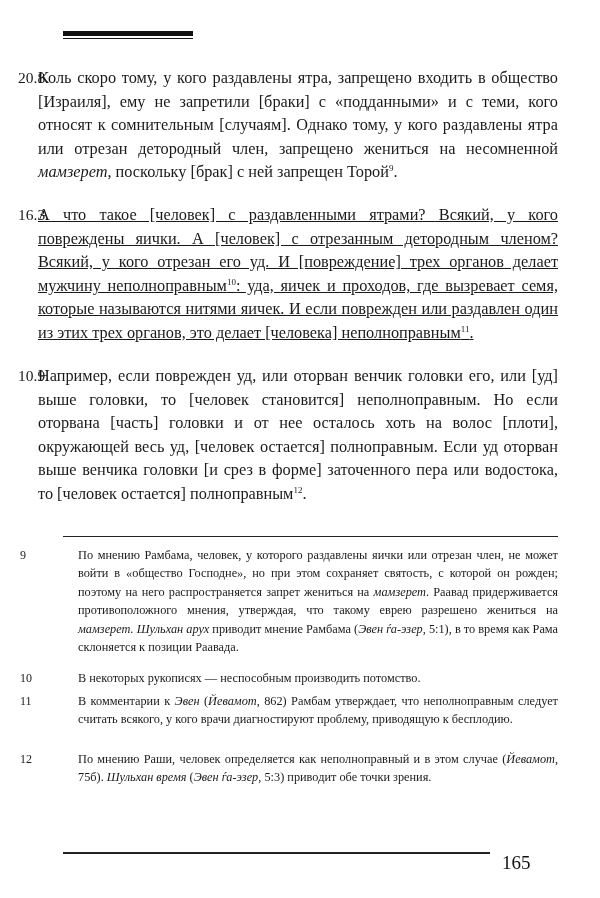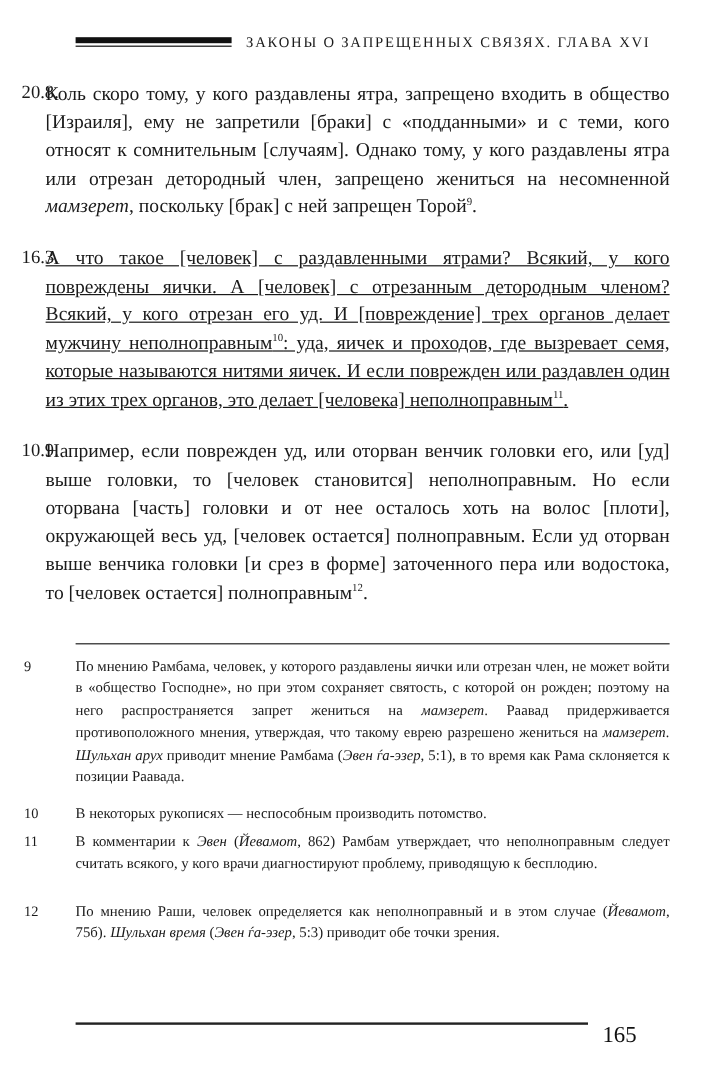--- a/index.html
+++ b/index.html
@@ -34,37 +34,36 @@
     .sup { font-size: 9px; vertical-align: super; line-height: 0; }
     i { font-style: italic; }
     .fn-rule {
       position: absolute; top: 536px; left: 63px; width: 495px; height: 1px; background: #222;
     }
     .fn {
       position: absolute; left: 20px; width: 538px;
       font-size: 12.3px; line-height: 18.4px;
     }
     .fn .num { position: absolute; left: 0; top: 0; width: 30px; font-size: 12px; }
-    .fn .body { margin-left: 43px; text-align: justify; }
+    .fn .body { margin-left: 58px; text-align: justify; }
     .footer {
       position: absolute; top: 852px; left: 63px; width: 495px; height: 20px;
       display: flex; align-items: flex-start;
     }
     .footer-rule { flex: 0 0 427px; height: 1.5px; background: #222; margin-right: 12px; }
     .page-number { font-size: 19px; color: #111; }
   </style>
 </head>
 <body>
 
 <div class="header">
   <div class="header-rule">
     <div class="thick"></div>
     <div class="thin"></div>
   </div>
-  <span class="header-title">ЗАКОНЫ О ЗАПРЕЩЕННЫХ СВЯЗЯХ. ГЛАВА XVI</span>
 </div>
 
 <div class="section" style="top:66px;">
   <span class="num">20.8.</span>
   <div class="body">Коль скоро тому, у кого раздавлены ятра, запрещено входить в общество [Израиля], ему не запретили [браки] с «подданными» и с теми, кого относят к сомнительным [случаям]. Однако тому, у кого раздавлены ятра или отрезан детородный член, запре­щено жениться на несомненной <i>мамзерет</i>, поскольку [брак] с ней запрещен Торой<span class="sup">9</span>.</div>
 </div>
 
 <div class="section" style="top:203px;text-decoration:underline;">
   <span class="num">16.3.</span>
   <div class="body">А что такое [человек] с раздавленными ятрами? Всякий, у кого повреждены яички. А [человек] с отрезанным детородным чле­ном? Всякий, у кого отрезан его уд. И [повреждение] трех орга­нов делает мужчину неполноправным<span class="sup">10</span>: уда, яичек и проходов, где вызревает семя, которые называются нитями яичек. И если поврежден или раздавлен один из этих трех органов, это делает [человека] неполноправным<span class="sup">11</span>.</div>

